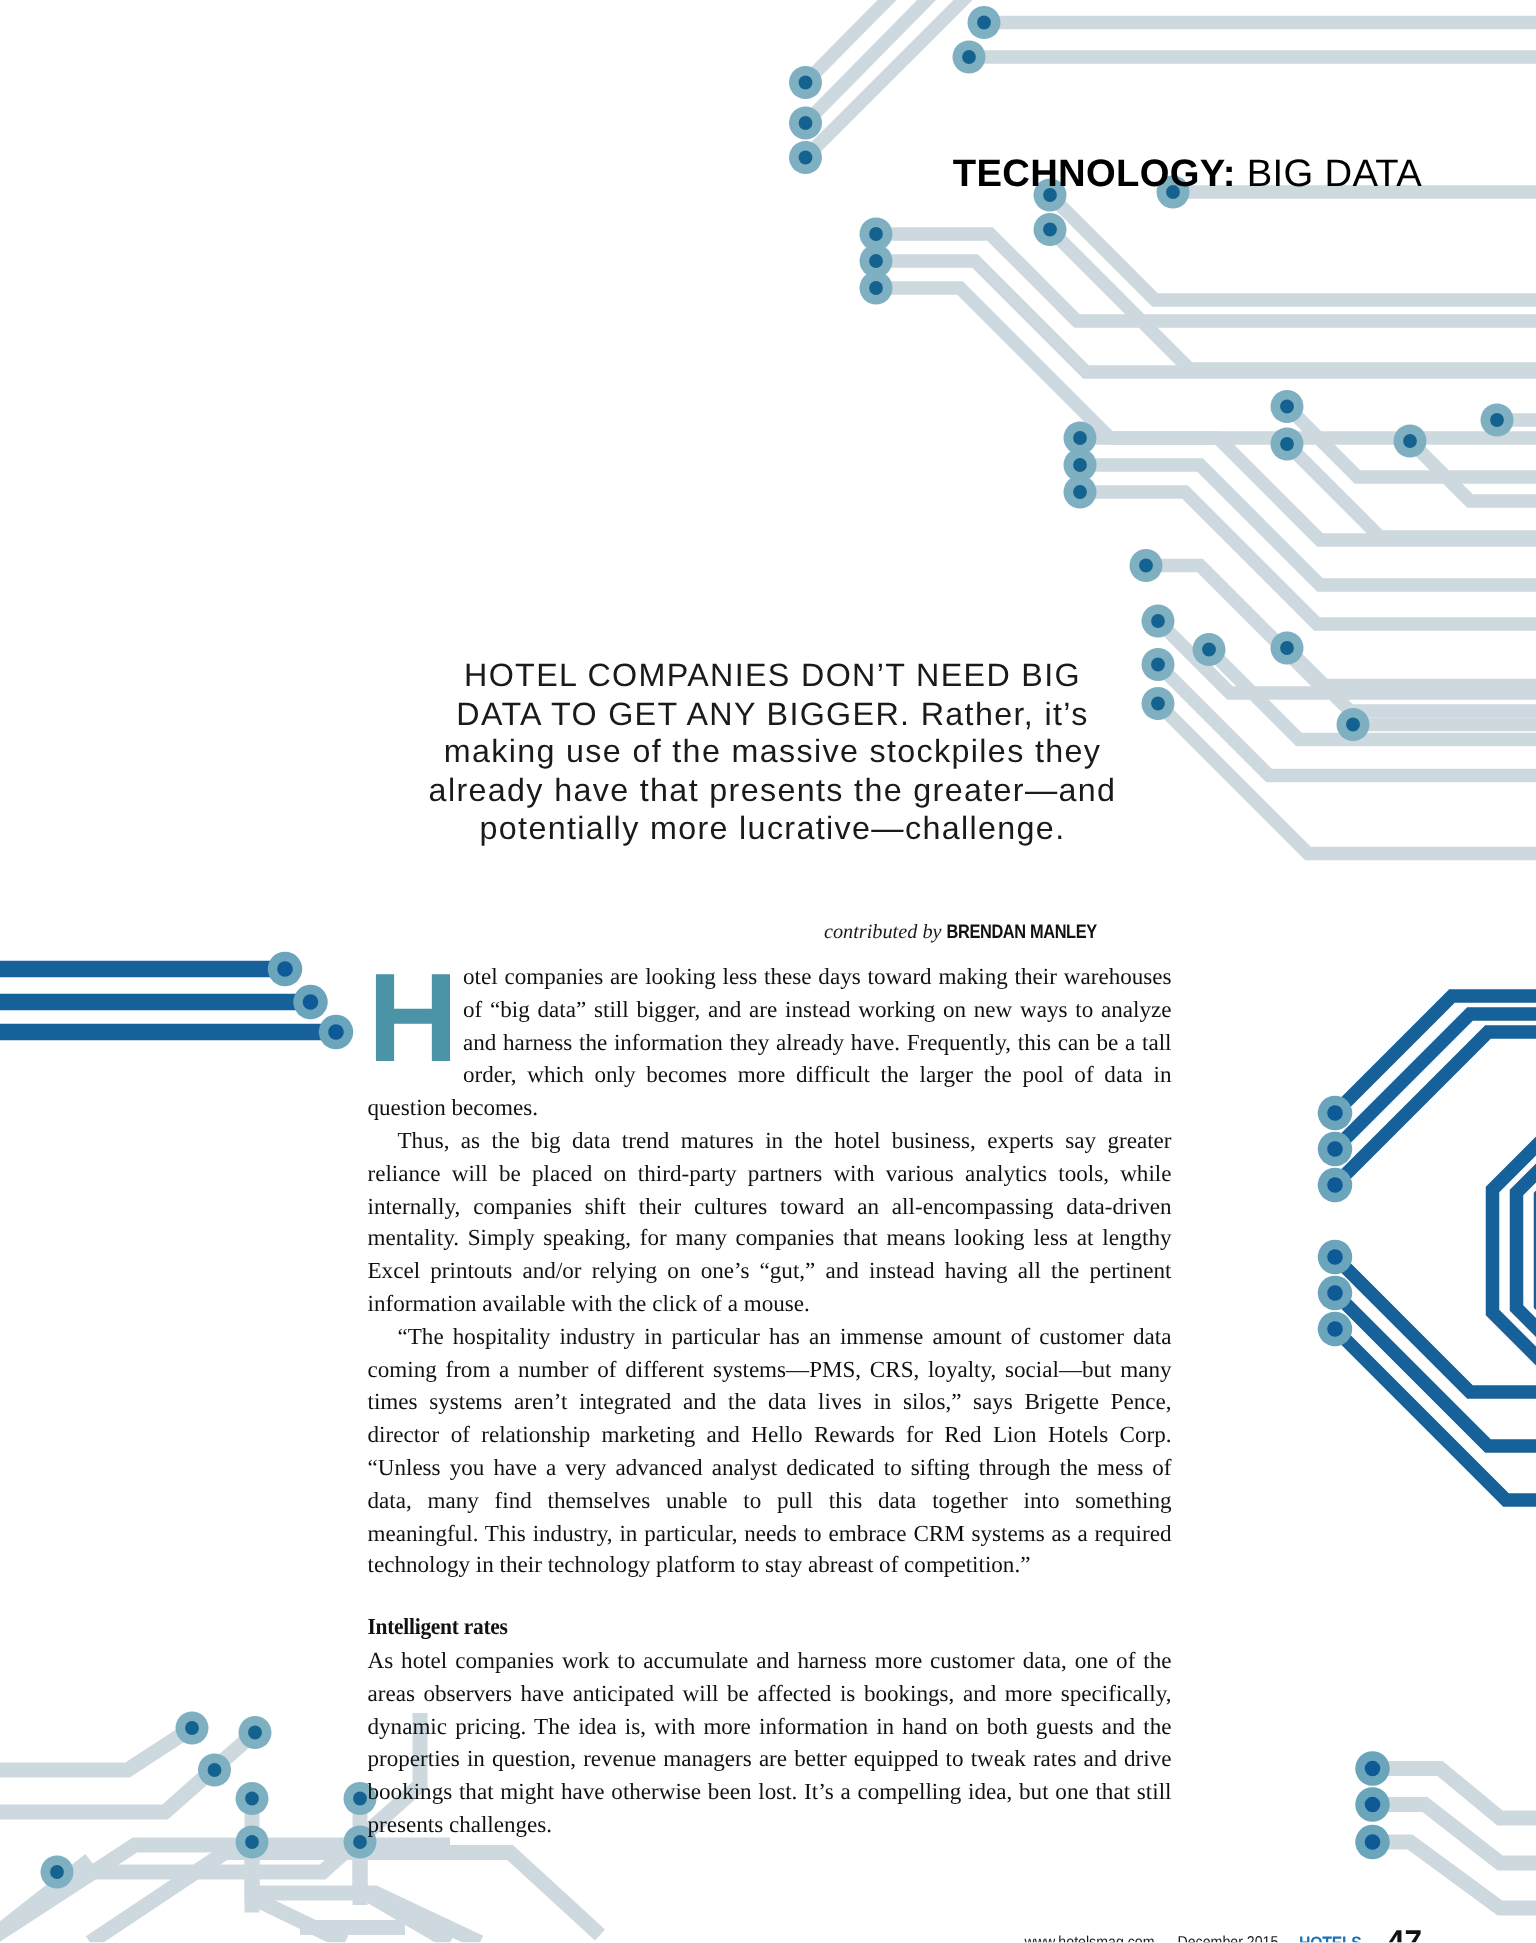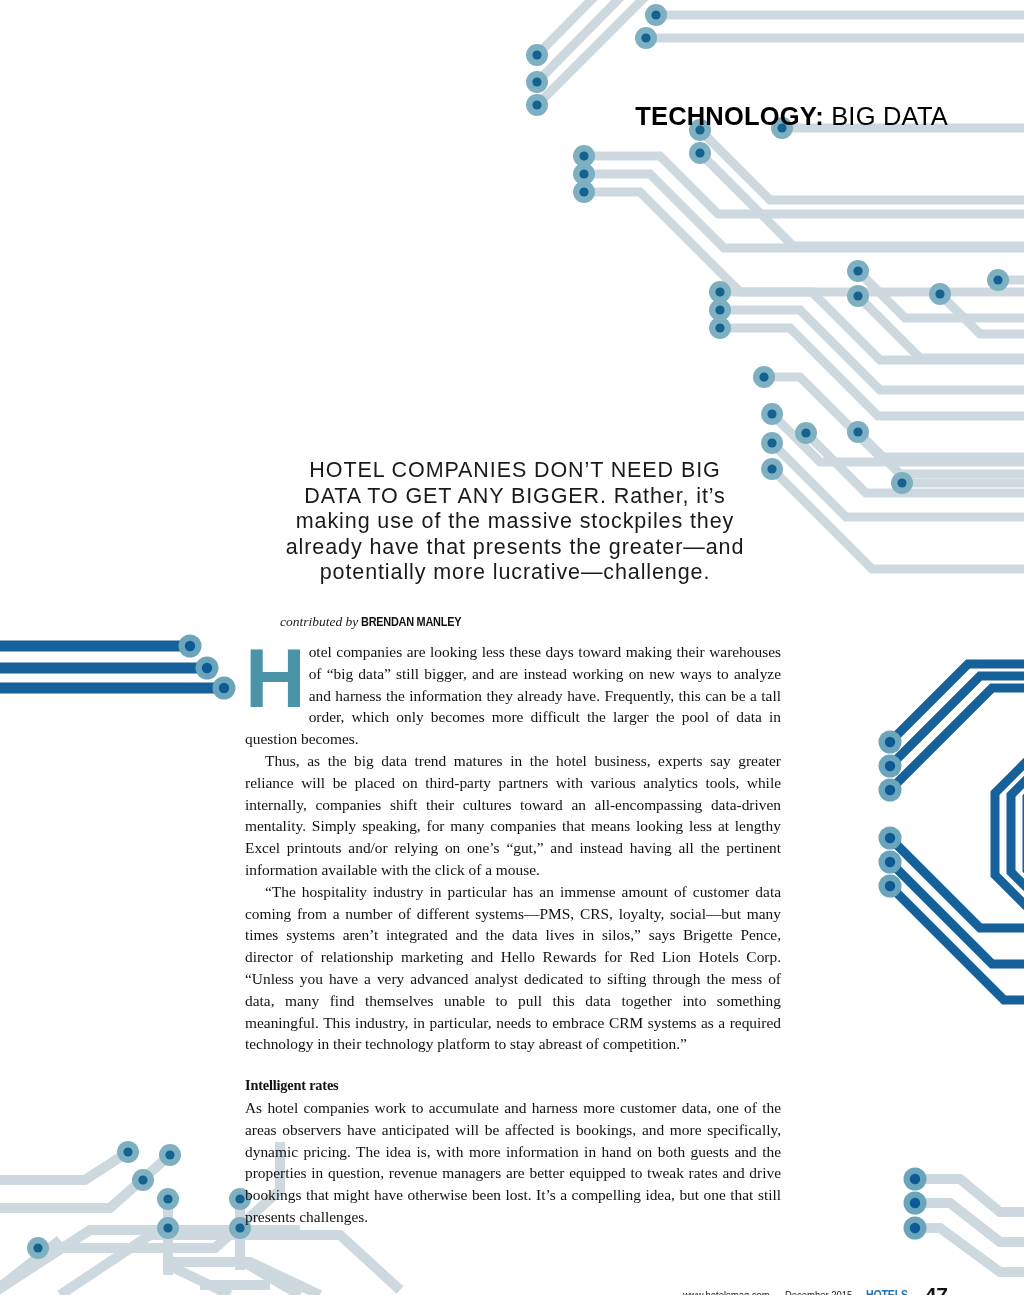--- a/index.html
+++ b/index.html
@@ -43,38 +43,38 @@
     color: #000000;
     white-space: nowrap;
   }
   .section-header .sh-bold { font-weight: bold; }
   .section-header .sh-light { font-weight: normal; }
 
   
   .deck {
     position: absolute;
     left: 280px;
-    top: 412px;
+    top: 392px;
     width: 470px;
     text-align: center;
     font-family: "Liberation Sans", sans-serif;
     font-size: 21.5px;
     line-height: 25.5px;
     letter-spacing: 0.9px;
     color: #1a1a1a;
   }
   .deck .deck-lead { font-weight: normal; }
 
   
   .byline {
     position: absolute;
     left: 280px;
     top: 566px;
     width: 470px;
-    text-align: left;
+    text-align: right;
     white-space: nowrap;
   }
   .byline .by-pre {
     font-family: "Liberation Serif", serif;
     font-style: italic;
     font-size: 13.5px;
     color: #1a1a1a;
   }
   .byline .by-name {
     font-family: "Liberation Sans", sans-serif;

